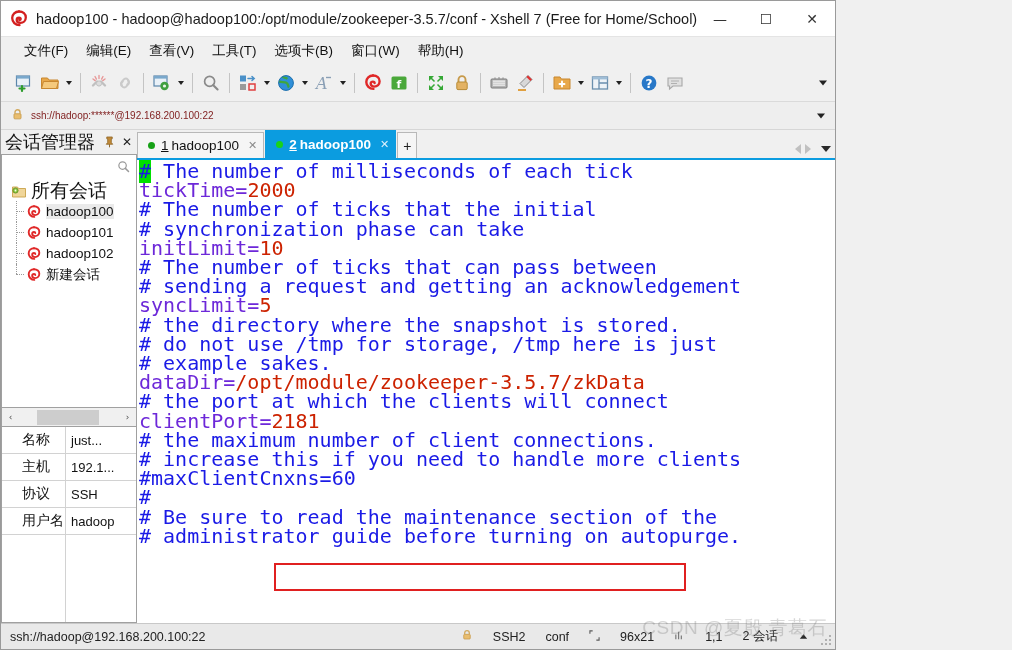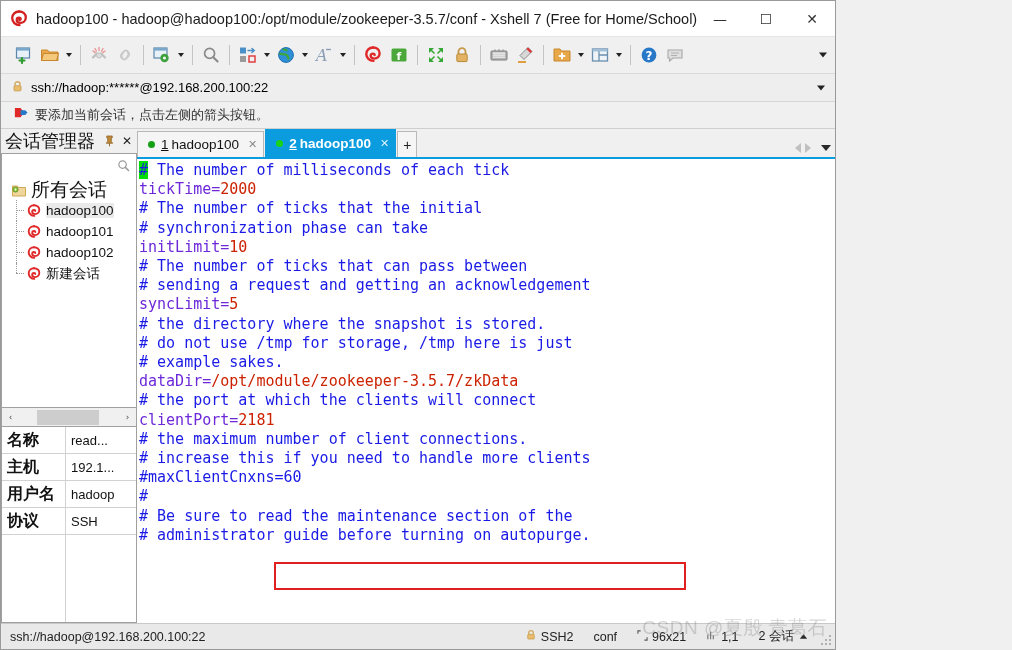--- a/index.html
+++ b/index.html
@@ -110,21 +110,21 @@
     position: relative;
   }
   .addr-field {
     margin-left: 10px;
     height: 21px;
     flex: 1 1 auto;
     display: flex; align-items: center;
     background: #eeeeee;
   }
   .addr-text {
-    font-size: 13px; color: #000000;
+    font-size: 10px; color: #7f1d1d;
     margin-left: 7px;
     white-space: nowrap;
   }
   .addr-caret {
     position: absolute; right: 10px; top: 50%;
     transform: translateY(-50%);
     width: 0; height: 0;
     border-left: 4px solid transparent;
     border-right: 4px solid transparent;
     border-top: 5px solid #222;
@@ -252,25 +252,25 @@
   .prop-row {
     display: flex;
     height: 26px;
     border-bottom: 1px solid #d2d2d2;
     flex: 0 0 auto;
   }
   .prop-row:last-child { border-bottom: none; flex: 1 1 auto; }
   .prop-key {
     width: 64px; flex: 0 0 64px;
     border-right: 1px solid #d2d2d2;
-    font-size: 16px; color: #111;
-    display: flex; align-items: center;
-    padding-left: 5px;
+    font-size: 14px; color: #111;
+    display: flex; align-items: center;
+    padding-left: 20px;
     box-sizing: border-box;
-    white-space: nowrap; overflow: hidden; font-weight: bold;
+    white-space: nowrap; overflow: hidden;
   }
   .prop-val {
     flex: 1 1 auto;
     font-size: 13px; color: #111;
     display: flex; align-items: center;
     padding-left: 5px;
     white-space: nowrap; overflow: hidden;
   }
 
   
@@ -353,21 +353,21 @@
     border-top: 2px solid #0b9ce0;
     background: #ffffff;
     position: relative;
     min-height: 0;
     overflow: hidden;
   }
   .term {
     position: absolute;
     left: 2px; top: 2px; right: 0; bottom: 0;
     font-family: "DejaVu Sans Mono", monospace;
-    font-size: 15px;
+    font-size: 20px;
     line-height: 19.2px;
     color: #000;
     white-space: pre;
   }
   .term .cmt { color: #1a1ae6; }
   .term .num { color: #cc2200; }
   .term .key { color: #6d28d9; }
   .term .cursor { background: #00e000; color: #1a1ae6; }
 
   .hl-box {
@@ -403,21 +403,21 @@
     color: #222;
     position: relative;
   }
   .sb-left { padding-left: 9px; flex: 0 0 auto; white-space: nowrap; }
   .sb-spacer { flex: 1 1 auto; }
   .sb-cell {
     display: flex; align-items: center;
     padding: 0 10px;
     white-space: nowrap;
     flex: 0 0 auto;
-    gap: 4px;
+    gap: 20px;
   }
   .sb-grip {
     position: absolute; right: 2px; bottom: 2px;
     width: 12px; height: 12px;
   }
   .watermark {
     position: absolute;
     right: 8px; bottom: 8px;
     font-size: 19px;
     color: rgba(120,120,120,0.30);
@@ -446,20 +446,29 @@
         </div>
       <div class="win-btn">
           <span class="glyph">☐</span>
         </div>
       <div class="win-btn close">
           <span class="glyph">✕</span>
         </div>
     </div>
   </div>
 
+  <div class="menubar">
+    <div class="menu-item">文件(F)</div>
+    <div class="menu-item">编辑(E)</div>
+    <div class="menu-item">查看(V)</div>
+    <div class="menu-item">工具(T)</div>
+    <div class="menu-item">选项卡(B)</div>
+    <div class="menu-item">窗口(W)</div>
+    <div class="menu-item">帮助(H)</div>
+  </div>
 
   <div class="toolbar">
 
     <div class="tool">
       <svg width="20" height="20" viewBox="0 0 20 20">
         <rect x="2.5" y="3" width="13" height="10" fill="#e9f1f8" stroke="#5b86ab" stroke-width="1.2"></rect>
         <rect x="2.5" y="3" width="13" height="2.6" fill="#7aa8cc"></rect>
         <path d="M8 13v5M5.5 15.5h5" stroke="#2e9c2e" stroke-width="2.2" stroke-linecap="round"></path>
       </svg>
     </div>
@@ -633,29 +642,20 @@
         <svg width="13" height="13" viewBox="0 0 14 14">
           <path d="M4.3 6.2V4.6a2.7 2.7 0 015.4 0v1.6" fill="none" stroke="#d2a95e" stroke-width="1.5"></path>
           <rect x="3.2" y="6.2" width="7.6" height="5.5" rx="1" fill="#e9bd6e" stroke="#c79a4a" stroke-width=".9"></rect>
         </svg>
       </span>
       <span class="addr-text">ssh://hadoop:******@192.168.200.100:22</span>
     </div>
     <div class="addr-caret"></div>
   </div>
 
-  <div class="hintbar">
-    <span>
-      <svg width="15" height="15" viewBox="0 0 16 16">
-        <path d="M2 2h6l4 5-4 5H2z" fill="#e02828"></path>
-        <path d="M8 4.5h5l2.5 2.5L13 9.5H8z" fill="#2878c8"></path>
-      </svg>
-    </span>
-    <span class="hint-text">要添加当前会话，点击左侧的箭头按钮。</span>
-  </div>
 
   <div class="body">
 
     <div class="sidebar">
       <div class="sm-header">
         <span class="sm-title">会话管理器</span>
         <div class="sm-btn">
           <svg width="11" height="12" viewBox="0 0 12 13">
             <path d="M3 1h6v2H8v4l1.5 2h-7L4 7V3H3z" fill="#c08a3a" stroke="#8a6020" stroke-width=".8"></path>
             <path d="M6 9v3.3" stroke="#8a6020" stroke-width="1"></path>
@@ -738,33 +738,33 @@
         <div class="hs-arrow">‹</div>
         <div class="hs-track">
           <div class="hs-thumb"></div>
         </div>
         <div class="hs-arrow">›</div>
       </div>
 
       <div class="sm-props">
         <div class="prop-row">
           <div class="prop-key">名称</div>
-          <div class="prop-val">read...</div>
+          <div class="prop-val">just...</div>
         </div>
         <div class="prop-row">
           <div class="prop-key">主机</div>
           <div class="prop-val">192.1...</div>
         </div>
         <div class="prop-row">
+          <div class="prop-key">协议</div>
+          <div class="prop-val">SSH</div>
+        </div>
+        <div class="prop-row">
           <div class="prop-key">用户名</div>
           <div class="prop-val">hadoop</div>
-        </div>
-        <div class="prop-row">
-          <div class="prop-key">协议</div>
-          <div class="prop-val">SSH</div>
         </div>
         <div class="prop-row">
           <div class="prop-key"></div>
           <div class="prop-val"></div>
         </div>
       </div>
     </div>
 
     <div class="rightpane">
 

